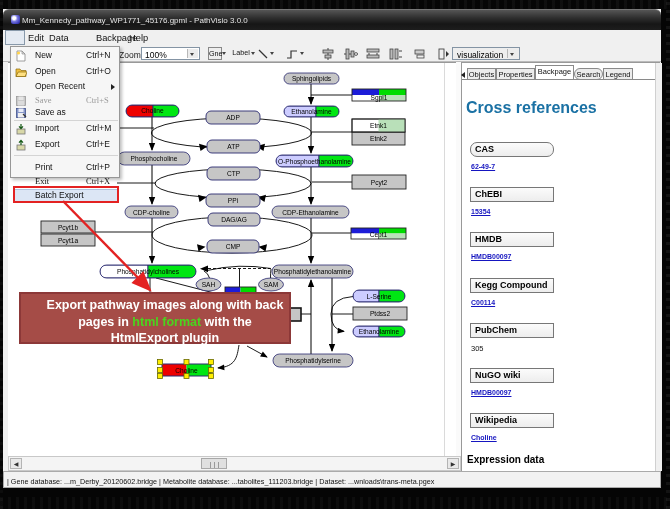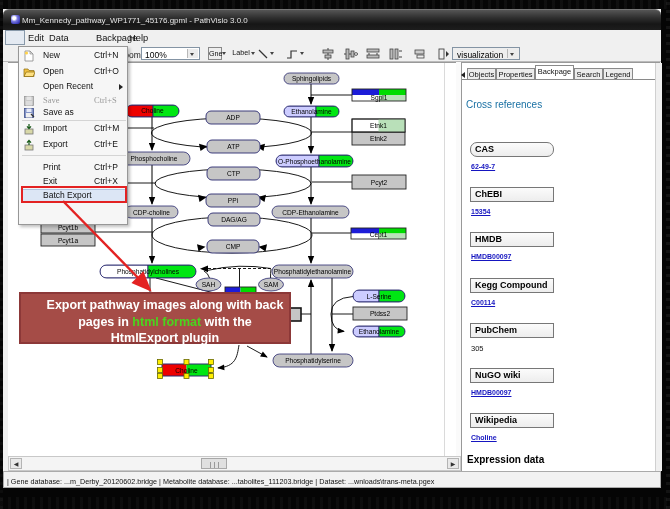--- a/index.html
+++ b/index.html
@@ -45,28 +45,28 @@
 .scbtn{position:absolute;top:1px;width:12px;height:11px;background:#e9e9e9;border:1px solid #b4b4b4;
   font-size:6px;color:#333;text-align:center;line-height:11px;box-sizing:border-box;}
 #hthumb{position:absolute;left:192px;top:1px;width:26px;height:11px;background:#e0e0e0;
   border:1px solid #a8a8a8;box-sizing:border-box;}
 #statusbar{position:absolute;left:0;top:462px;width:658px;height:17px;background:#f2f2f2;
   border:1px solid #aaa;box-sizing:border-box;font-size:7.2px;color:#111;}
 
 .tab{position:absolute;top:5px;height:12px;background:#ececec;border:1px solid #8a8a8a;
   box-sizing:border-box;font-size:7.5px;color:#111;text-align:center;line-height:11px;}
 .tabsel{top:2px;height:15px;background:#fff;border-bottom:1px solid #fff;}
-#crossref{position:absolute;left:4px;top:36px;font-size:10px;font-weight:normal;color:#1a71a4;}
+#crossref{position:absolute;left:4px;top:36px;font-size:16px;font-weight:bold;color:#1a71a4;}
 .refbox{position:absolute;left:8px;width:84px;height:15px;background:linear-gradient(#fbfbfb,#ededed);border:1px solid #777;
   box-sizing:border-box;font-size:9px;font-weight:bold;color:#000;line-height:13px;padding-left:4px;}
 .reflink{position:absolute;left:9px;font-size:7px;font-weight:bold;color:#1515c0;text-decoration:underline;}
 .refplain{position:absolute;left:9px;font-size:7.5px;color:#111;}
 #vsc{position:absolute;left:193px;top:0px;width:6px;height:408px;background:#f0f0f0;border-left:1px solid #d0d0d0;}
 
-#fmenu{position:absolute;left:15px;top:37px;width:110px;height:179px;background:#f6f6f6;
+#fmenu{position:absolute;left:7px;top:37px;width:110px;height:132px;background:#f6f6f6;
   border:1px solid #979797;box-sizing:border-box;box-shadow:2px 2px 3px rgba(0,0,0,0.25);}
 .fitem{position:absolute;left:1px;width:108px;height:15px;font-size:8.5px;color:#111;}
 .flabel{position:absolute;left:23px;top:1px;}
 .fshort{position:absolute;left:74px;top:1px;}
 .fgray{color:#9a9a9a;font-family:Liberation Serif, serif;}
 .fsep{position:absolute;left:3px;width:104px;height:1px;background:#d4d4d4;}
 .ficon{position:absolute;left:4px;top:1px;width:12px;height:12px;}
 #batchsel{position:absolute;left:3px;top:142px;width:104px;height:13px;background:#dce6f5;
   border:1px solid #b0c4e0;box-sizing:border-box;}
 #batchred{position:absolute;left:2px;top:139px;width:106px;height:17px;border:2px solid #e32222;
@@ -368,21 +368,21 @@
         </g>
       </g>
     </svg>
     </div>
     <div id="divider"></div>
     <div id="rpanel">
       <div style="position:absolute;left:-4px;top:9px;width:0;height:0;border:3px solid transparent;border-right:4px solid #222;"></div>
       <div class="tab" style="left:5px;width:29px;">Objects</div>
       <div class="tab" style="left:34px;width:39px;">Properties</div>
       <div class="tab tabsel" style="left:73px;width:39px;">Backpage</div>
-      <div class="tab" style="left:112px;width:29px;">Search</div>
+      <div class="tab" style="left:112px;width:29px;border-radius:6px;">Search</div>
       <div class="tab" style="left:141px;width:30px;">Legend</div>
       <div style="position:absolute;left:0;top:16px;width:193px;height:1px;background:#8a8a8a;"></div>
       <div id="crossref">Cross references</div>
       <div class="refbox" style="top:79px;border-radius:7px;">CAS</div>
       <div class="reflink" style="top:100px;">62-49-7</div>
       <div class="refbox" style="top:124px;">ChEBI</div>
       <div class="reflink" style="top:145px;">15354</div>
       <div class="refbox" style="top:169px;">HMDB</div>
       <div class="reflink" style="top:190px;">HMDB00097</div>
       <div class="refbox" style="top:215px;">Kegg Compound</div>
@@ -463,21 +463,21 @@
         </svg>
       <div class="fitem" style="top:91px;">
           <span class="flabel">Export</span>
           <span class="fshort">Ctrl+E</span>
         </div>
       <div class="fsep" style="top:108px;"></div>
       <div class="fitem" style="top:114px;">
           <span class="flabel">Print</span>
           <span class="fshort">Ctrl+P</span>
         </div>
-      <div class="fitem" style="top:128px;">
+      <div class="fitem" style="top:128px;font-family:Liberation Serif, serif;">
           <span class="flabel">Exit</span>
           <span class="fshort">Ctrl+X</span>
         </div>
       <div id="batchsel"></div>
       <div class="fitem" style="top:142px;">
           <span class="flabel">Batch Export</span>
         </div>
       <div id="batchred"></div>
     </div>
     <div id="callout">Export pathway images along with back<br>pages in <span class="grn">html format</span> with the<br>HtmlExport plugin</div>

